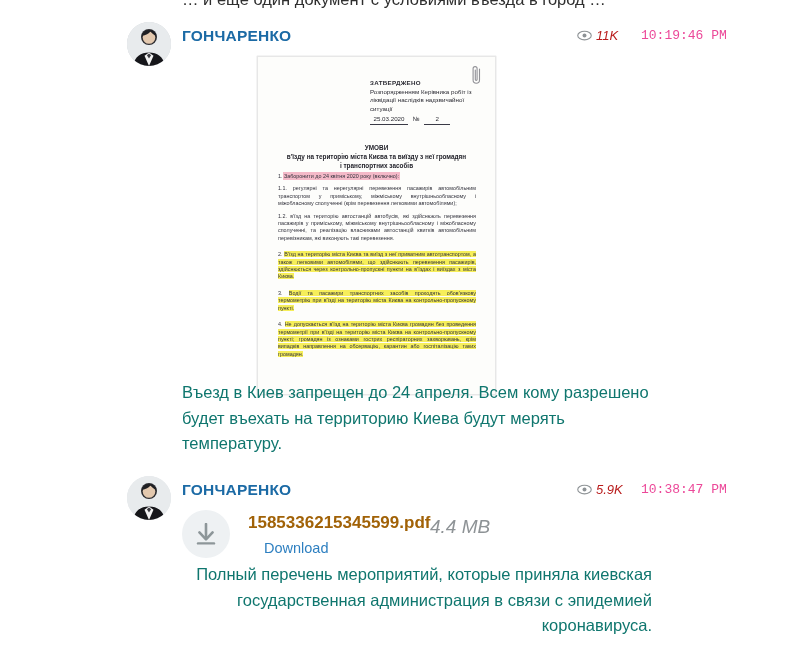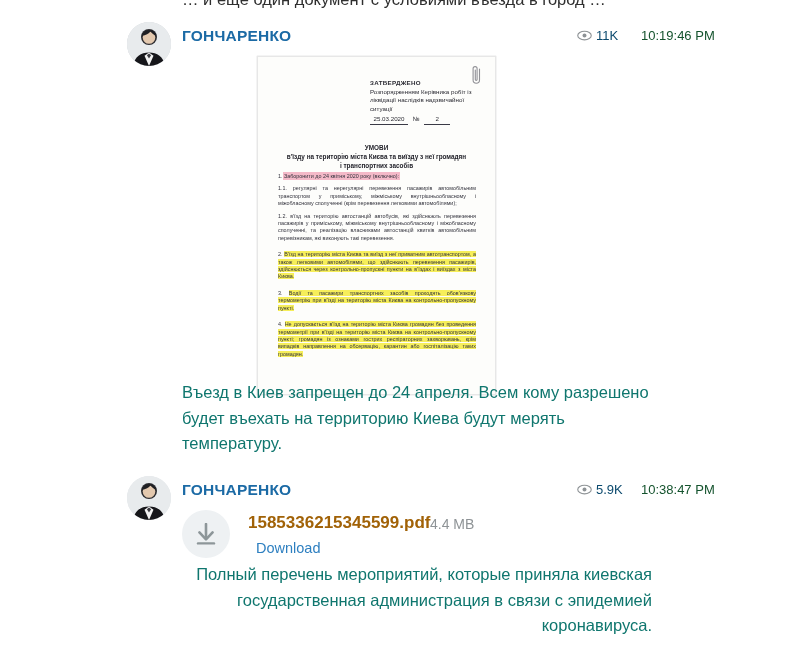--- a/index.html
+++ b/index.html
@@ -76,36 +76,38 @@
     top: 6px;
     right: 0;
     width: 215px;
     height: 18px;
   }
   .views {
     position: absolute;
     left: 0;
     top: 0;
     font-size: 13px;
-    color: #0c4a6e;
+    color: #b91c1c;
+    font-style: italic;
   }
   .eye-icon {
     position: absolute;
     left: -19px;
     top: 2px;
     width: 15px;
     height: 11px;
   }
   .time {
     position: absolute;
     left: 45px;
     top: 0;
     font-size: 13px;
-    color: #14532d;
+    color: #ec4899;
     white-space: nowrap;
+    font-family: Liberation Mono, monospace;
   }
 
   
   .doc-preview {
     position: absolute;
     left: 257px;
     top: 34px;
     width: 237px;
     height: 337px;
     background: #ffffff;
@@ -227,26 +229,27 @@
     top: 3px;
     font-size: 17px;
     color: #a16207;
     font-weight: bold;
     cursor: pointer;
   }
   .file-size {
     position: absolute;
     left: 248px;
     top: 6px;
-    font-size: 14px;
+    font-size: 19px;
     color: #8e9396;
+    font-style: italic;
   }
   .file-download {
     position: absolute;
-    left: 74px;
+    left: 82px;
     top: 30px;
     font-size: 14.5px;
     color: #2d7fc0;
     cursor: pointer;
   }
 
   
   .right-gutter {
     position: absolute;
     right: 0; top: 0;

